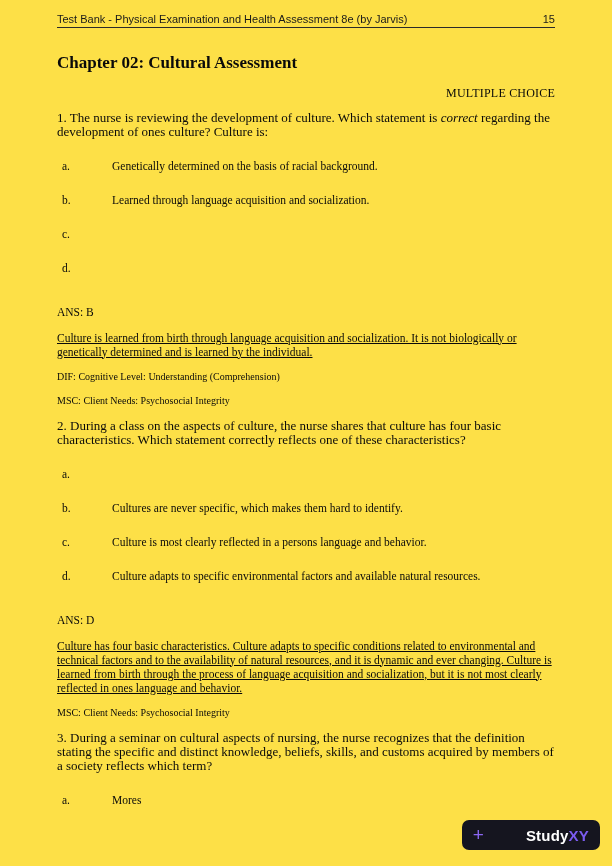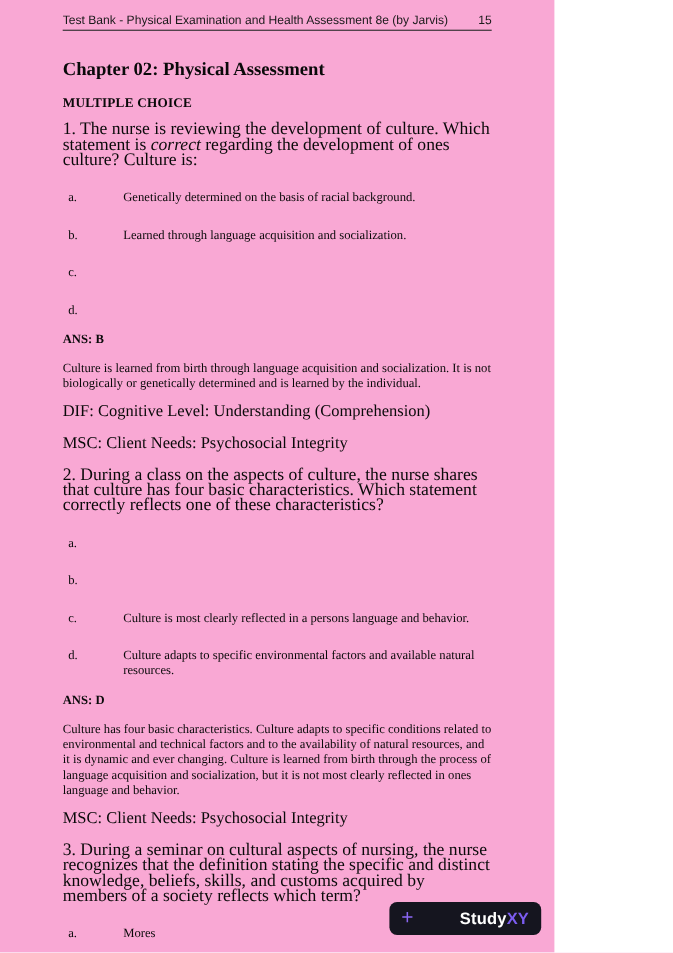--- a/index.html
+++ b/index.html
@@ -1,20 +1,20 @@
 <!DOCTYPE html>
 <html><head>
 <meta charset="utf-8">
 <style>
   html, body { margin: 0; padding: 0; background: #ffffff; }
   .page {
     position: relative;
-    width: 504px;
+    width: 612px;
     height: 866px;
-    background: #f9a8d4;
+    background: #fde047;
     color: #0a0a0a;
     font-family: "Liberation Serif", serif;
     overflow: hidden;
   }
   .header {
     display: flex;
     justify-content: space-between;
     align-items: flex-end;
     margin: 0 57px;
     padding-top: 13px;
@@ -30,54 +30,55 @@
   .chapter-title {
     margin: 24px 0 0 0;
     font-size: 17px;
     line-height: 22px;
     font-weight: bold;
   }
   .section-heading {
     margin: 12px 0 0 0;
     font-size: 12px;
     line-height: 14px;
-    font-weight: bold;
+    font-weight: normal;
     letter-spacing: 0.2px;
+    text-align: right;
   }
   .stem {
     margin: 11px 0 0 0;
-    font-size: 16px;
+    font-size: 13px;
     line-height: 14px;
   }
   .stem em { font-style: italic; }
   .option {
     display: flex;
     margin-top: 20px;
     font-size: 11.5px;
     line-height: 14px;
   }
   .option .letter {
     margin-left: 5px;
     width: 50px;
     flex: 0 0 50px;
   }
   .answer {
-    margin-top: 13px;
+    margin-top: 30px;
     font-size: 11.5px;
     line-height: 14px;
-    font-weight: bold;
   }
   .rationale {
     margin-top: 11px;
     font-size: 11.5px;
     line-height: 14px;
+    text-decoration: underline;
   }
   .meta {
     margin-top: 9px;
-    font-size: 15px;
+    font-size: 10px;
     line-height: 14px;
   }
   .logo-badge {
     position: absolute;
     right: 12px;
     bottom: 16px;
     height: 30px;
     padding: 0 11px;
     background: #15151f;
     border-radius: 7px;
@@ -107,21 +108,21 @@
 
 <div class="page">
 
   <div class="header">
     <span>Test Bank - Physical Examination and Health Assessment 8e (by Jarvis)</span>
     <span>15</span>
   </div>
 
   <div class="content">
 
-    <h1 class="chapter-title">Chapter 02: Physical Assessment</h1>
+    <h1 class="chapter-title">Chapter 02: Cultural Assessment</h1>
     <h2 class="section-heading">MULTIPLE CHOICE</h2>
 
     <div>
       <p class="stem"><span>1. The nurse is reviewing the development of culture. Which statement is </span><em>correct</em><span> regarding the development of ones culture? Culture is:</span></p>
       <div class="option">
         <span class="letter">a.</span>
         <span class="opt-text">Genetically determined on the basis of racial background.</span>
       </div>
       <div class="option">
         <span class="letter">b.</span>
@@ -139,20 +140,21 @@
       <p class="meta">MSC: Client Needs: Psychosocial Integrity</p>
     </div>
 
     <div>
       <p class="stem"><span>2. During a class on the aspects of culture, the nurse shares that culture has four basic characteristics. Which statement correctly reflects one of these characteristics?</span><em></em><span></span></p>
       <div class="option">
         <span class="letter">a.</span>
       </div>
       <div class="option">
         <span class="letter">b.</span>
+        <span class="opt-text">Cultures are never specific, which makes them hard to identify.</span>
       </div>
       <div class="option">
         <span class="letter">c.</span>
         <span class="opt-text">Culture is most clearly reflected in a persons language and behavior.</span>
       </div>
       <div class="option">
         <span class="letter">d.</span>
         <span class="opt-text">Culture adapts to specific environmental factors and available natural resources.</span>
       </div>
       <p class="answer">ANS: D</p>

